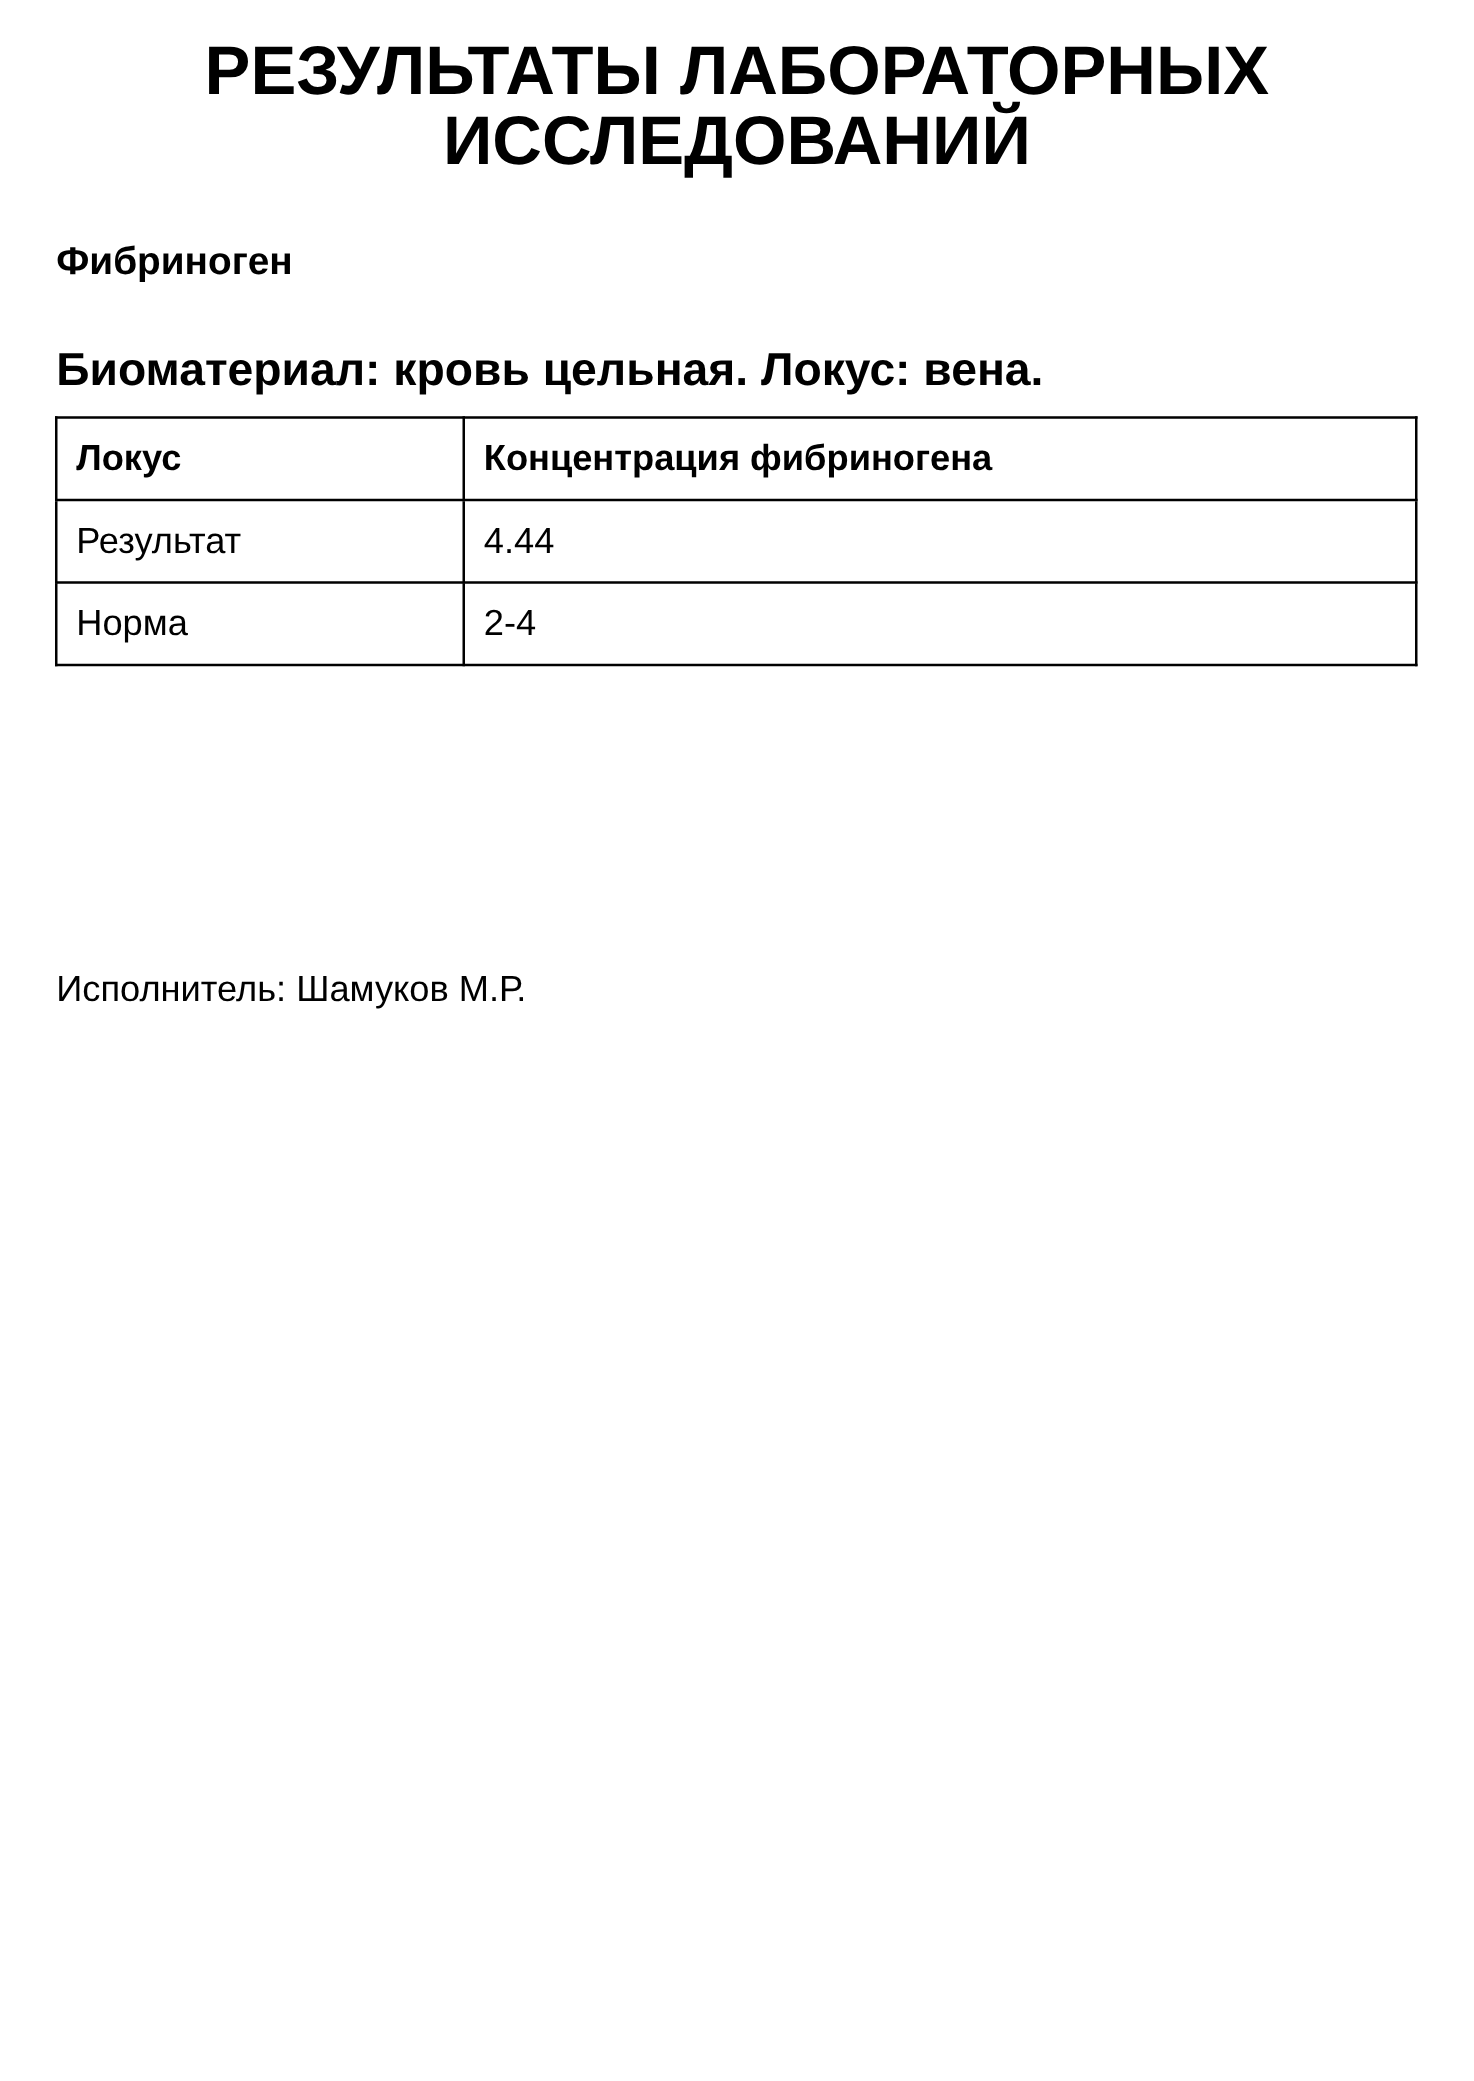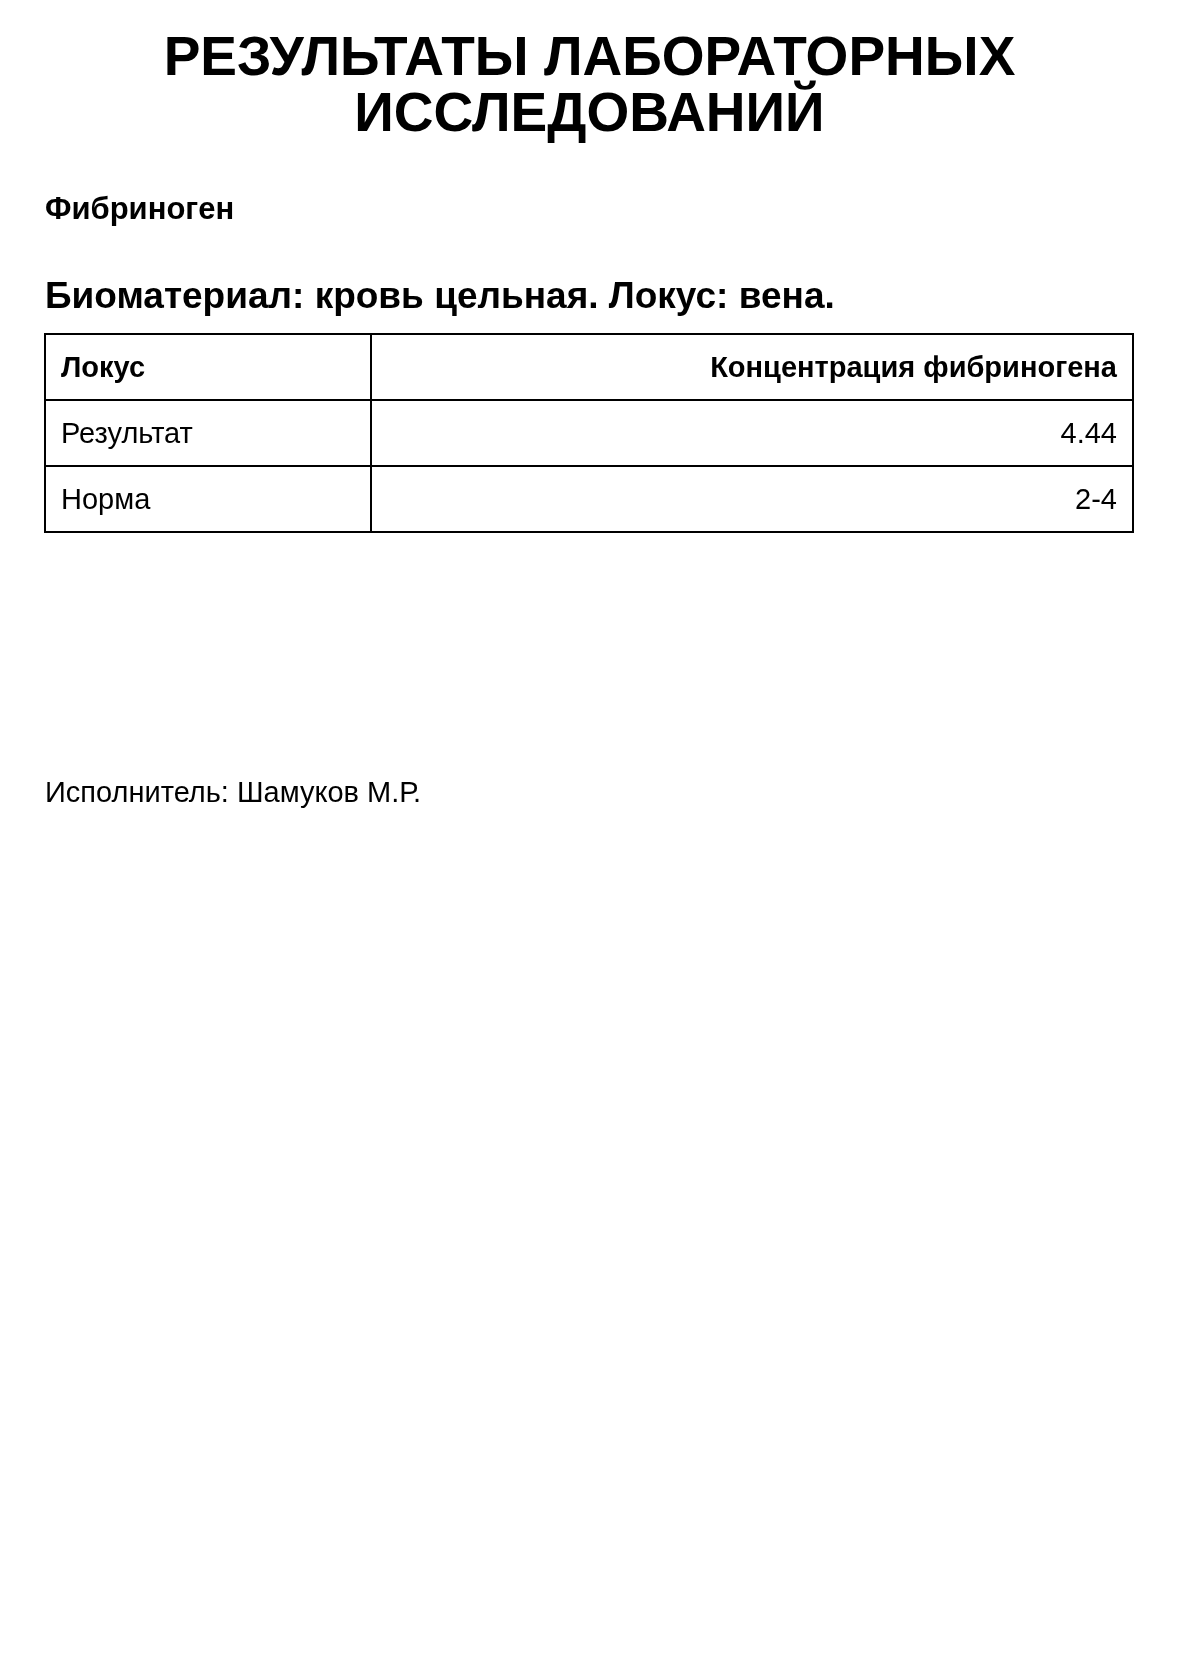--- a/index.html
+++ b/index.html
@@ -61,21 +61,21 @@
     box-sizing: border-box;
   }
   .results-table th {
     font-weight: bold;
   }
   .results-table .col-label {
     width: 326px;
     text-align: left;
   }
   .results-table .col-value {
-    text-align: right;
+    text-align: left;
   }
   .results-table tr { height: 65px; }
   .results-table td, .results-table th { padding-top: 12px; padding-bottom: 12px; }
   .results-table tr.tall { height: 103px; }
   .executor {
     position: absolute;
     left: 45px;
     top: 774px;
     margin: 0;
     font-size: 29px;

